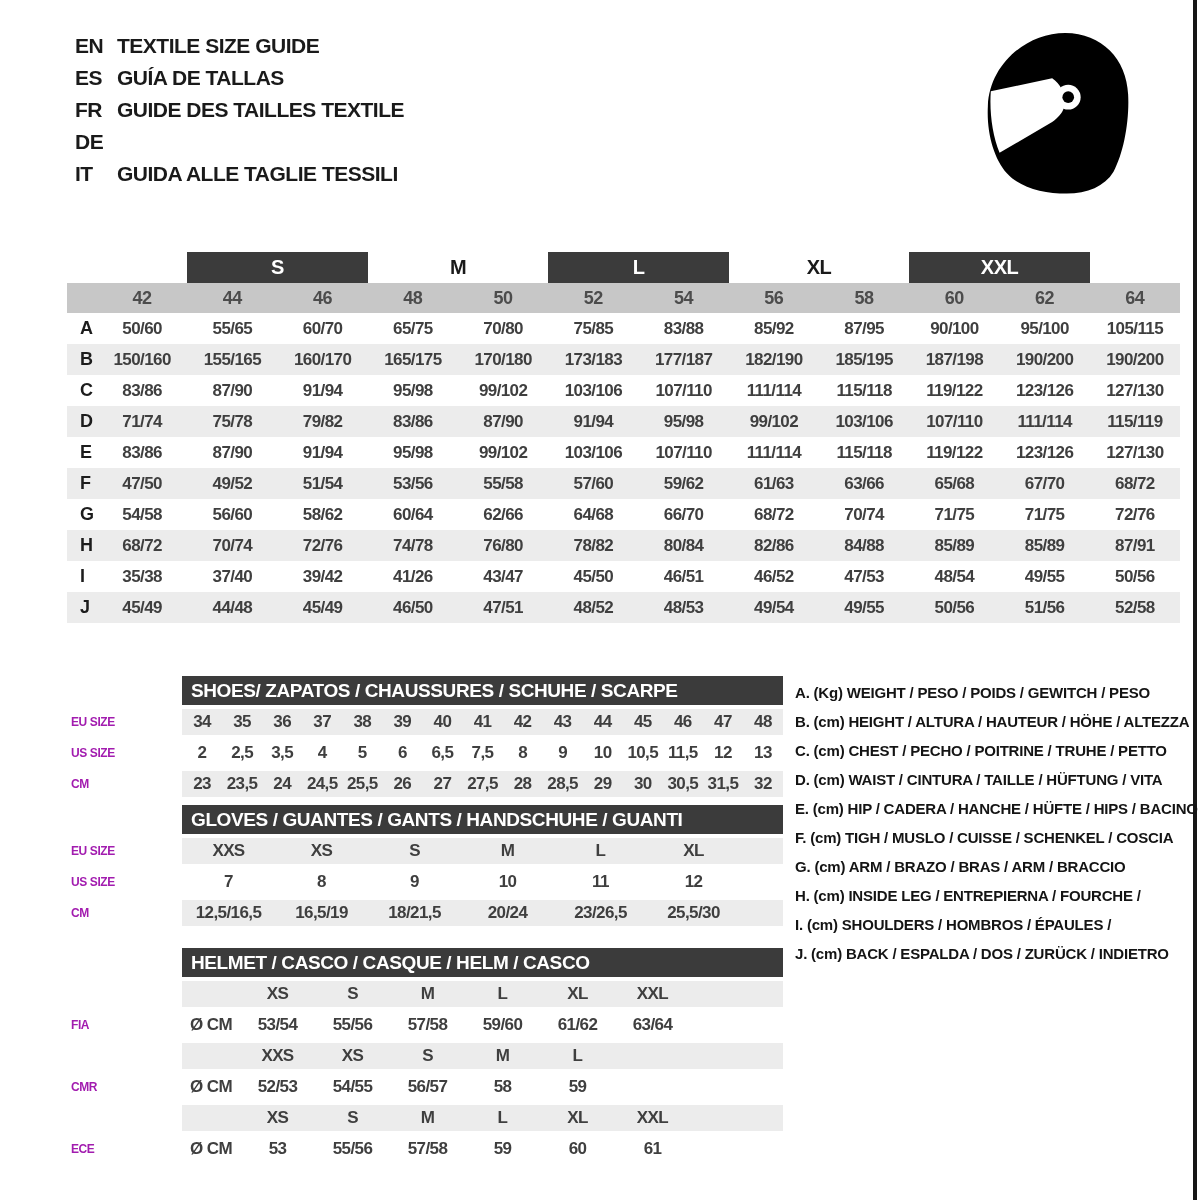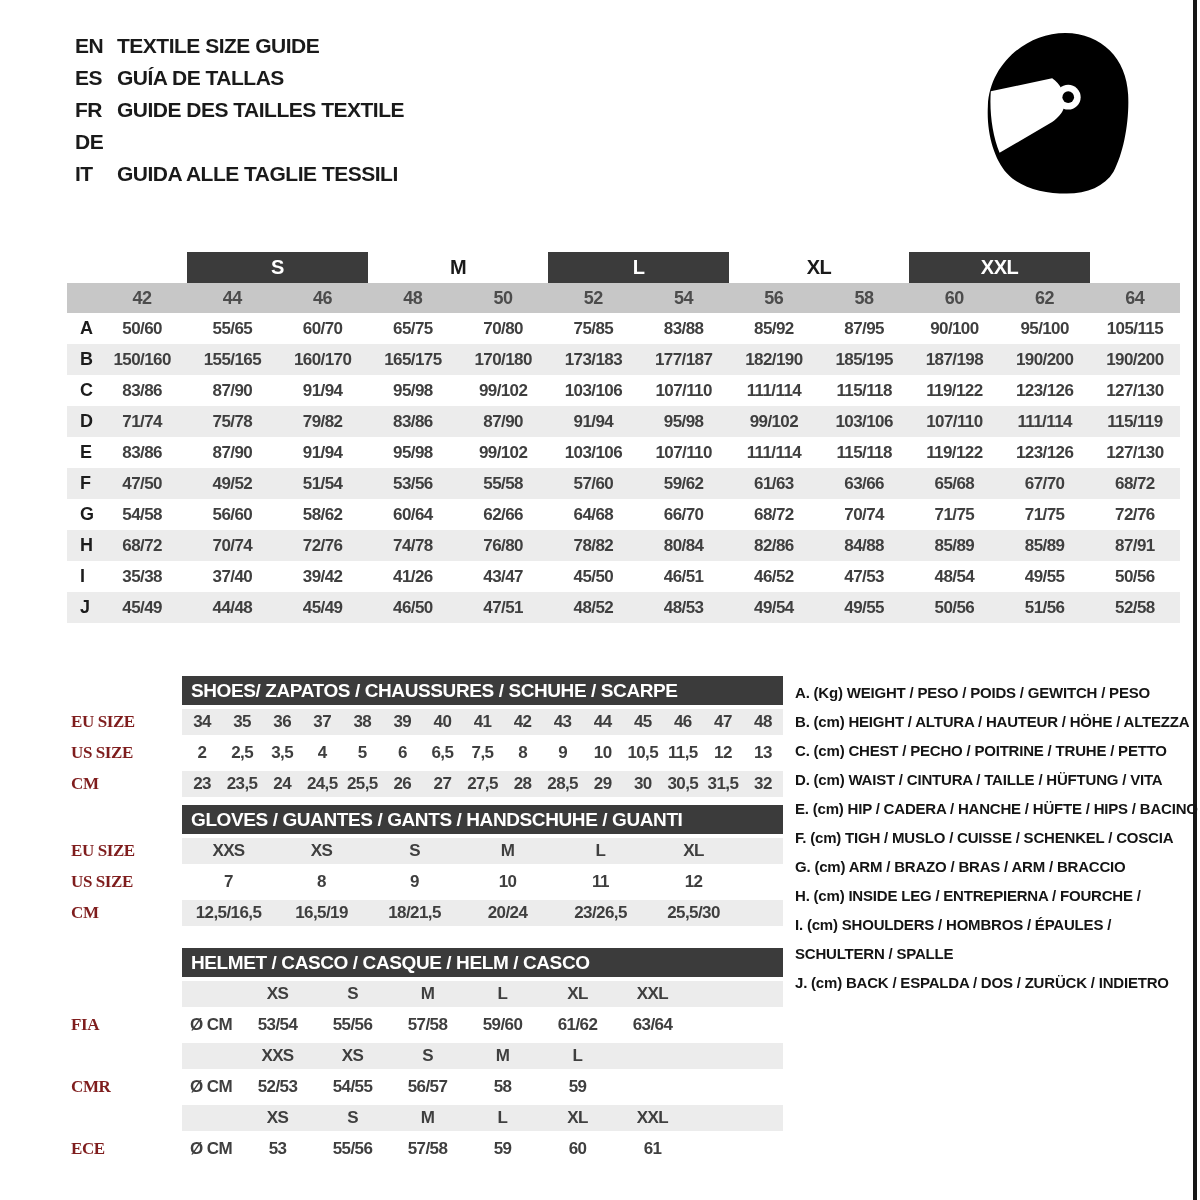--- a/index.html
+++ b/index.html
@@ -37,21 +37,21 @@
   .sub-table { position:absolute; left:71px; width:712px; }
   .shoes-table  { top:676px; }
   .gloves-table { top:805px; }
   .helmet-table { top:948px; }
   .sub-title-bar {
     margin-left:111px; height:29px; background:#3b3b3b; color:#ffffff;
     display:flex; align-items:center; padding-left:9px;
     font-weight:bold; font-size:19px; letter-spacing:-0.4px; margin-bottom:4px;
   }
   .sub-row { display:flex; height:26px; margin-bottom:5px; }
-  .sub-label { width:111px; display:flex; align-items:center; font-weight:bold; font-size:17px; color:#7f1d1d; letter-spacing:-0.4px;font-family:Liberation Serif, serif; }
+  .sub-label { width:111px; display:flex; align-items:center; font-weight:bold; font-size:12px; color:#a21caf; letter-spacing:-0.4px; }
   .sub-vals { flex:1; display:grid; align-items:center; }
   .sub-vals.gray { background:#ececec; }
   .sub-cell { text-align:center; font-weight:bold; font-size:17px; color:#3f3f3f; letter-spacing:-0.6px; }
   .cols15 { grid-template-columns:repeat(15,1fr); }
   .cols6  { grid-template-columns:repeat(6,93px) 1fr; }
   .colsH  { grid-template-columns:58px repeat(6,75px) 1fr; }
 
   
   .legend { position:absolute; left:795px; top:678px; width:400px; }
   .legend-line { font-weight:bold; font-size:15px; letter-spacing:-0.2px; line-height:29px; color:#141414; white-space:nowrap; }
@@ -470,18 +470,17 @@
       <div class="legend-line">F. (cm) TIGH / MUSLO / CUISSE / SCHENKEL / COSCIA</div>
     </div>
     <div class="legend-item">
       <div class="legend-line">G. (cm) ARM / BRAZO / BRAS / ARM / BRACCIO</div>
     </div>
     <div class="legend-item">
       <div class="legend-line">H. (cm) INSIDE LEG / ENTREPIERNA / FOURCHE /</div>
     </div>
     <div class="legend-item">
       <div class="legend-line">I.  (cm) SHOULDERS / HOMBROS / ÉPAULES /</div>
-      <div class="legend-line">SCHULTERN / SPALLE</div>
     </div>
     <div class="legend-item">
       <div class="legend-line">J. (cm) BACK / ESPALDA / DOS / ZURÜCK / INDIETRO</div>
     </div>
   </div>
 
 </body></html>

